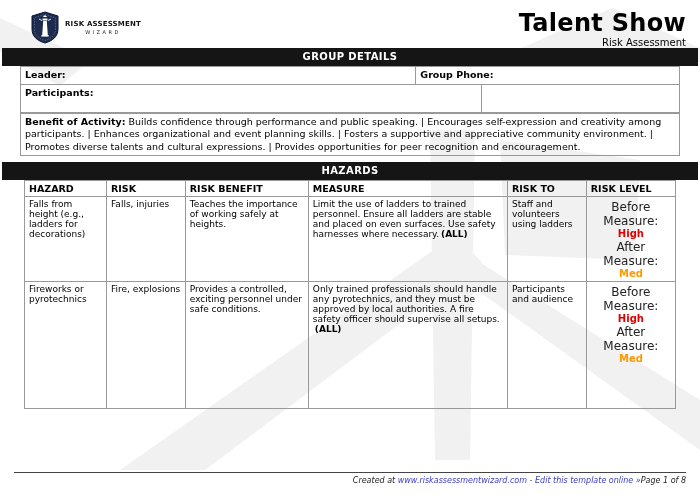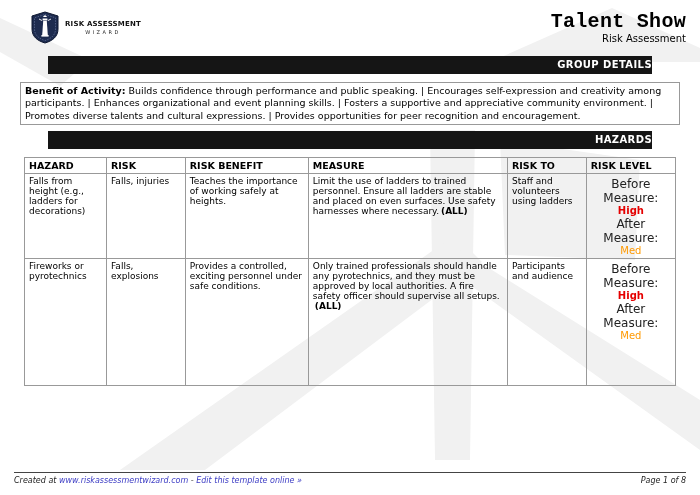--- a/index.html
+++ b/index.html
@@ -12,25 +12,25 @@
   .watermark { position:absolute; top:0; left:0; z-index:0; pointer-events:none; }
   .layer { position:relative; z-index:1; }
 
   
   .hdr { display:flex; justify-content:space-between; align-items:flex-start; padding:11px 14px 0 30px; height:48px; }
   .logo-wrap { display:flex; align-items:center; }
   .brand { margin-left:5px; text-align:center; }
   .brand-top { font-size:7px; font-weight:bold; letter-spacing:0.2px; color:#111; }
   .brand-bottom { font-size:5px; letter-spacing:2.5px; color:#222; margin-top:1px; }
   .titleblock { text-align:right; }
-  .title { font-size:20px; font-weight:bold; letter-spacing:0.3px; line-height:1.05;font-family:Liberation Mono, monospace; }
+  .title { font-size:24px; font-weight:bold; letter-spacing:0.3px; line-height:1.05; }
   .subtitle { font-size:10px; margin-top:1px; }
 
   
-  .bar { width:604px; margin:8px auto; height:18px; line-height:18px; text-align:right;
+  .bar { width:696px; margin:0 auto; height:18px; line-height:18px; text-align:center;
          color:#fff; font-weight:bold; font-size:10px; letter-spacing:0.4px; }
   .bar.black { background:#151515; }
   .bar.red { background:#a00000; border:1px solid #8a0000; margin-top:2px; line-height:16px; }
 
   
   table.grid { width:660px; margin:0 auto; border-collapse:collapse; table-layout:fixed; }
   table.grid td { border:1px solid #999; font-size:9.5px; padding:2px 4px; vertical-align:top; background:transparent; }
   td.lbl { font-weight:bold; }
   .h-leader { height:18px; }
   .h-participants { height:28px; }
@@ -42,25 +42,25 @@
   
   table.hz { width:652px; margin:0 auto; border-collapse:collapse; table-layout:fixed; }
   table.hz td, table.hz th { border:1px solid #999; font-size:9px; padding:2px 4px; vertical-align:top; text-align:left; background:transparent; }
   table.hz th { font-weight:bold; font-size:9.5px; height:15px; vertical-align:middle; }
   .hz-r1 td { height:48px;margin-top:12px; }
   .hz-r2 td { height:127px; }
   .measure-bold { font-weight:bold; margin-left:2px; }
   .risklevel { text-align:center !important; }
   .bm-label { font-size:12px; color:#222; margin-top:1px; }
   .bm-high { font-size:10px; font-weight:bold; color:#e50000; }
-  .bm-med  { font-size:10px; font-weight:normal; color:#ff9900; }
+  .bm-med  { font-size:10px; font-weight:bold; color:#ff9900; }
 
   
   .footer { position:absolute; left:14px; right:14px; bottom:10px; border-top:1px solid #444;
-            padding-top:3px; display:flex; justify-content:space-between;
+            padding-top:3px; display:flex; justify-content:flex-end;
             font-size:8px; font-style:italic; color:#222; z-index:1; }
   .flink { color:#3c3cc4; text-decoration:none; font-style:italic; }
 </style>
 </head>
 <body>
 
 <div class="page">
 
   <svg class="watermark" width="700" height="495" viewBox="0 0 700 495">
     <g fill="#f1f1f1">
@@ -93,20 +93,35 @@
         </div>
       </div>
       <div class="titleblock">
         <div class="title">Talent Show</div>
         <div class="subtitle">Risk Assessment</div>
       </div>
     </div>
 
     <div class="bar black">GROUP DETAILS</div>
 
+    <table class="grid">
+      <colgroup>
+          <col span="10" style="width:10%">
+        </colgroup>
+      <tbody>
+          <tr class="h-leader">
+        <td colspan="6" class="lbl">Leader:</td>
+        <td colspan="4" class="lbl">Group Phone:</td>
+      </tr>
+      <tr class="h-participants">
+        <td colspan="7" class="lbl">Participants:</td>
+        <td colspan="3"></td>
+      </tr>
+    </tbody>
+      </table>
 
     <table class="grid">
       <colgroup>
           <col span="10" style="width:10%">
         </colgroup>
       <tbody>
       <tr>
         <td colspan="10" class="benefit-cell">
           <b>Benefit of Activity:</b>
           <span>Builds confidence through performance and public speaking. | Encourages self-expression and creativity among participants. | Enhances organizational and event planning skills. | Fosters a supportive and appreciative community environment. | Promotes diverse talents and cultural expressions. | Provides opportunities for peer recognition and encouragement.</span>
@@ -144,21 +159,21 @@
         <td>Staff and volunteers using ladders</td>
         <td class="risklevel">
           <div class="bm-label">Before Measure:</div>
           <div class="bm-high">High</div>
           <div class="bm-label">After Measure:</div>
           <div class="bm-med">Med</div>
         </td>
       </tr>
       <tr class="hz-r2">
         <td>Fireworks or pyrotechnics</td>
-        <td>Falls, explosions</td>
+        <td>Fire, explosions</td>
         <td>Provides a controlled, exciting personnel under safe conditions.</td>
         <td>
           <span>Only trained professionals should handle any pyrotechnics, and they must be approved by local authorities. A fire safety officer should supervise all setups.</span><b class="measure-bold">(ALL)</b>
         </td>
         <td>Participants and audience</td>
         <td class="risklevel">
           <div class="bm-label">Before Measure:</div>
           <div class="bm-high">High</div>
           <div class="bm-label">After Measure:</div>
           <div class="bm-med">Med</div>

